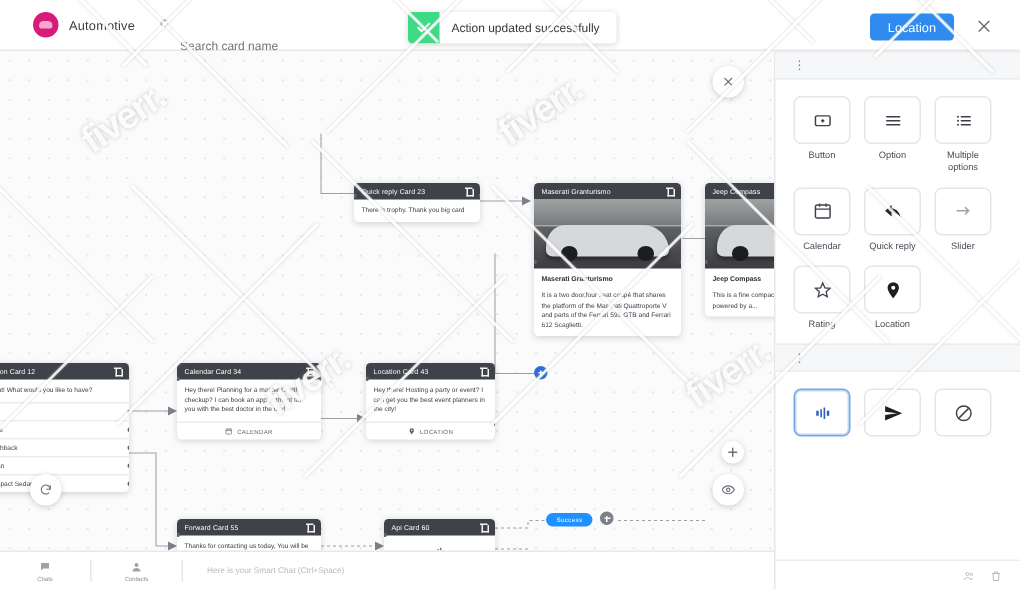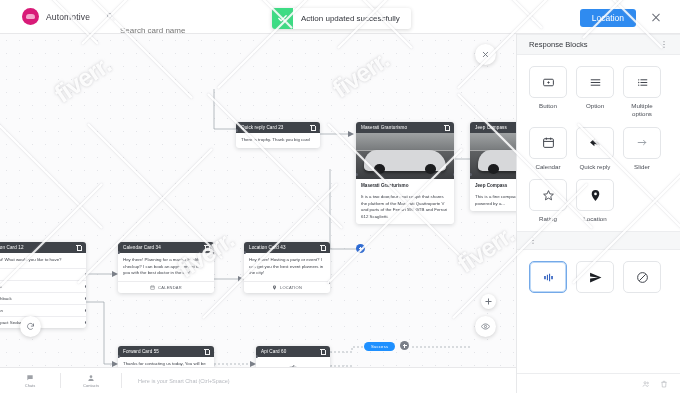--- a/index.html
+++ b/index.html
@@ -337,21 +337,20 @@
     <div class="cbtn" style="right:20px; bottom:58px; width:15px; height:15px;">
       <svg viewBox="0 0 24 24" fill="none" stroke="#6b7079" stroke-width="2.6" stroke-linecap="round">
         <path d="M12 5v14M5 12h14"></path>
         </svg>
     </div>
   </div>
 
   <div class="panel">
 
     <div class="sec-hd">
-      <span class="t">Response Blocks</span>
       <span class="kebab">⋮</span>
     </div>
     <div class="grid3">
       <div class="blk">
         <div class="box">
             <svg viewBox="0 0 24 24" fill="none" stroke="#3d4149" stroke-width="1.8">
           <rect x="3" y="6" width="18" height="12" rx="2"></rect>
               <path d="M12 10v4M10 12h4" stroke="#3d4149"></path>
             </svg>
           </div>

